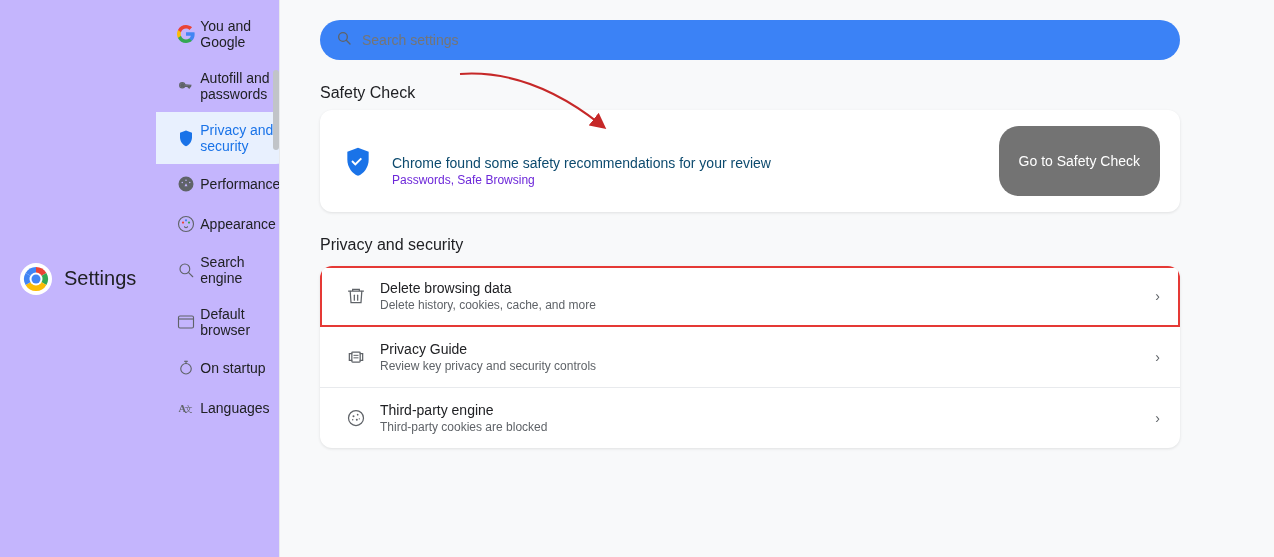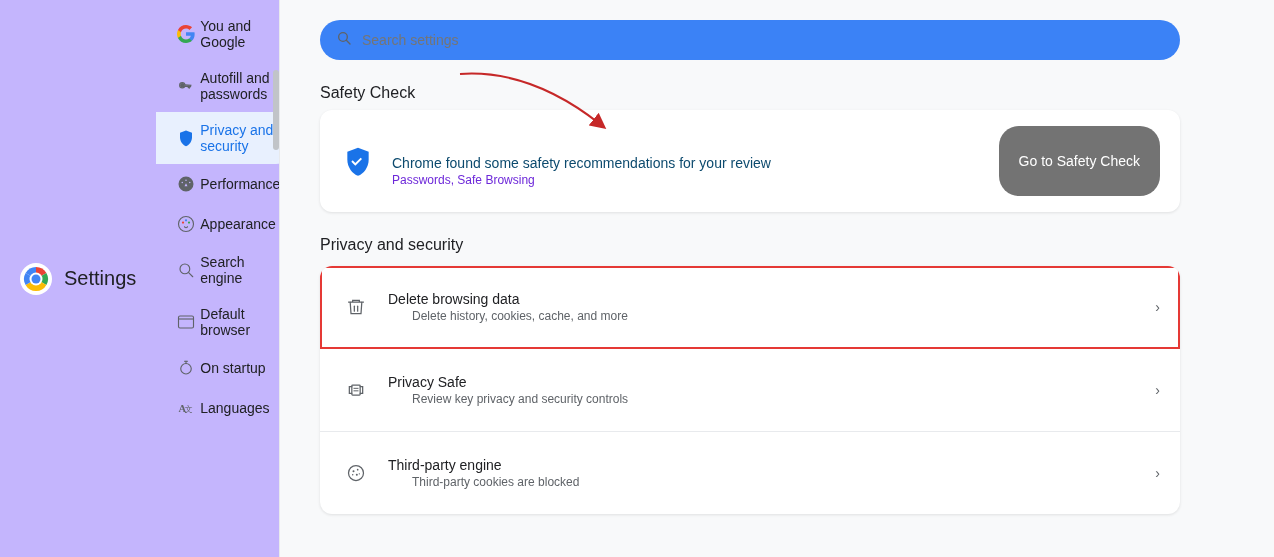--- a/index.html
+++ b/index.html
@@ -201,22 +201,22 @@
       background: #fff;
       border-radius: 12px;
       max-width: 860px;
       box-shadow: 0 1px 3px rgba(0,0,0,0.1);
       overflow: hidden;
     }
 
     .privacy-item {
       display: flex;
       align-items: center;
-      gap: 16px;
-      padding: 25px 20px;
+      gap: 8px;
+      padding: 14px 20px;
       cursor: pointer;
       border-bottom: 1px solid #e8eaed;
       position: relative;
       transition: background 0.15s;
     }
 
     .privacy-item:last-child {
       border-bottom: none;
     }
 
@@ -244,21 +244,20 @@
     .privacy-item-title {
       font-size: 14px;
       font-weight: 400;
       color: #202124;
       margin-bottom: 2px;
     }
 
     .privacy-item-subtitle {
       font-size: 12px;
       color: #5f6368;
-      margin-left: 24px;
     }
 
     .chevron-right {
       color: #5f6368;
       font-size: 14px;
     }
   </style>
 </head>
 <body>
 
@@ -450,21 +449,21 @@
     <div class="privacy-item">
       <div class="privacy-item-icon">
         <svg width="20" height="20" viewBox="0 0 24 24" fill="none" xmlns="http://www.w3.org/2000/svg">
           <path d="M7 16H4V8h3M17 16h3V8h-3" stroke="#5f6368" stroke-width="1.5" stroke-linecap="round"></path>
           <rect x="7" y="6" width="10" height="12" rx="1" stroke="#5f6368" stroke-width="1.5" fill="none"></rect>
           <line x1="9" y1="10" x2="15" y2="10" stroke="#5f6368" stroke-width="1.2"></line>
           <line x1="9" y1="13" x2="15" y2="13" stroke="#5f6368" stroke-width="1.2"></line>
         </svg>
       </div>
       <div class="privacy-item-text">
-        <div class="privacy-item-title">Privacy Safe</div>
+        <div class="privacy-item-title">Privacy Guide</div>
         <div class="privacy-item-subtitle">Review key privacy and security controls</div>
       </div>
       <span class="chevron-right">›</span>
     </div>
 
     <div class="privacy-item">
       <div class="privacy-item-icon">
         <svg width="20" height="20" viewBox="0 0 24 24" fill="none" xmlns="http://www.w3.org/2000/svg">
           <circle cx="12" cy="12" r="9" stroke="#5f6368" stroke-width="1.5" fill="none"></circle>
           <circle cx="9" cy="10" r="1.2" fill="#5f6368"></circle>

